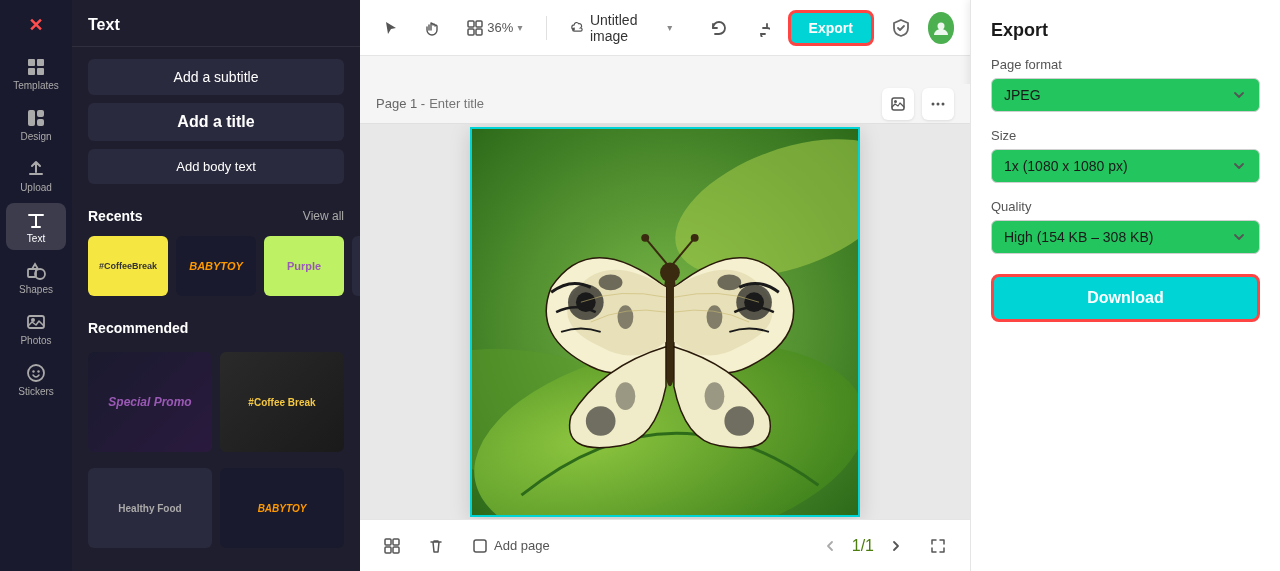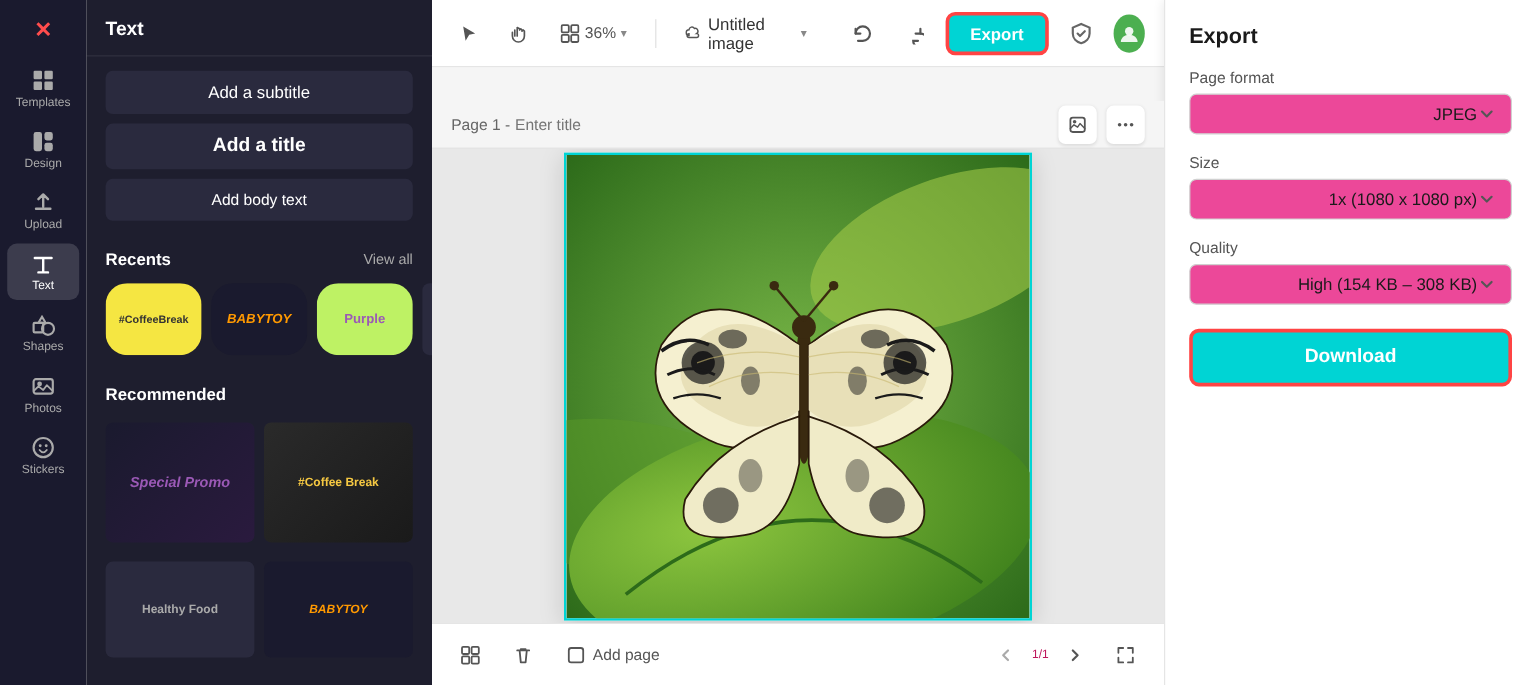--- a/index.html
+++ b/index.html
@@ -98,21 +98,21 @@
       display: flex;
       flex-direction: row;
       gap: 8px;
       padding: 4px 16px 12px;
       overflow: hidden;
     }
     .recent-item {
       width: 80px;
       height: 60px;
       background: #2a2a3e;
-      border-radius: 18px;
+      border-radius: 6px;
       display: flex;
       align-items: center;
       justify-content: center;
       font-size: 10px;
       color: #fff;
       cursor: pointer;
       overflow: hidden;
       position: relative;
       flex-shrink: 0;
     }
@@ -342,22 +342,22 @@
       cursor: pointer;
       padding: 4px 8px;
       color: #555;
       font-size: 13px;
     }
     .bottom-spacer { flex: 1; }
     .page-nav {
       display: flex;
       align-items: center;
       gap: 8px;
-      font-size: 10px;
-      color: #be185d;
+      font-size: 16px;
+      color: #4d7c0f;
     }
     .nav-arrow {
       width: 28px;
       height: 28px;
       border: none;
       background: transparent;
       border-radius: 4px;
       cursor: pointer;
       display: flex;
       align-items: center;
@@ -400,26 +400,26 @@
       gap: 6px;
     }
     .field-label {
       font-size: 13px;
       color: #555;
       font-weight: 500;
     }
     .field-select {
       display: flex;
       align-items: center;
-      justify-content: flex-end;
+      justify-content: space-between;
       border: 1px solid #d0d0d0;
       border-radius: 6px;
       padding: 8px 12px;
       cursor: pointer;
-      background: #ec4899;
+      background: #22c55e;
     }
     .field-select-value {
       font-size: 14px;
       color: #1a1a1a;
     }
     .download-btn {
       background: #00d4d4;
       color: #fff;
       border: 3px solid #ff4444;
       border-radius: 8px;

